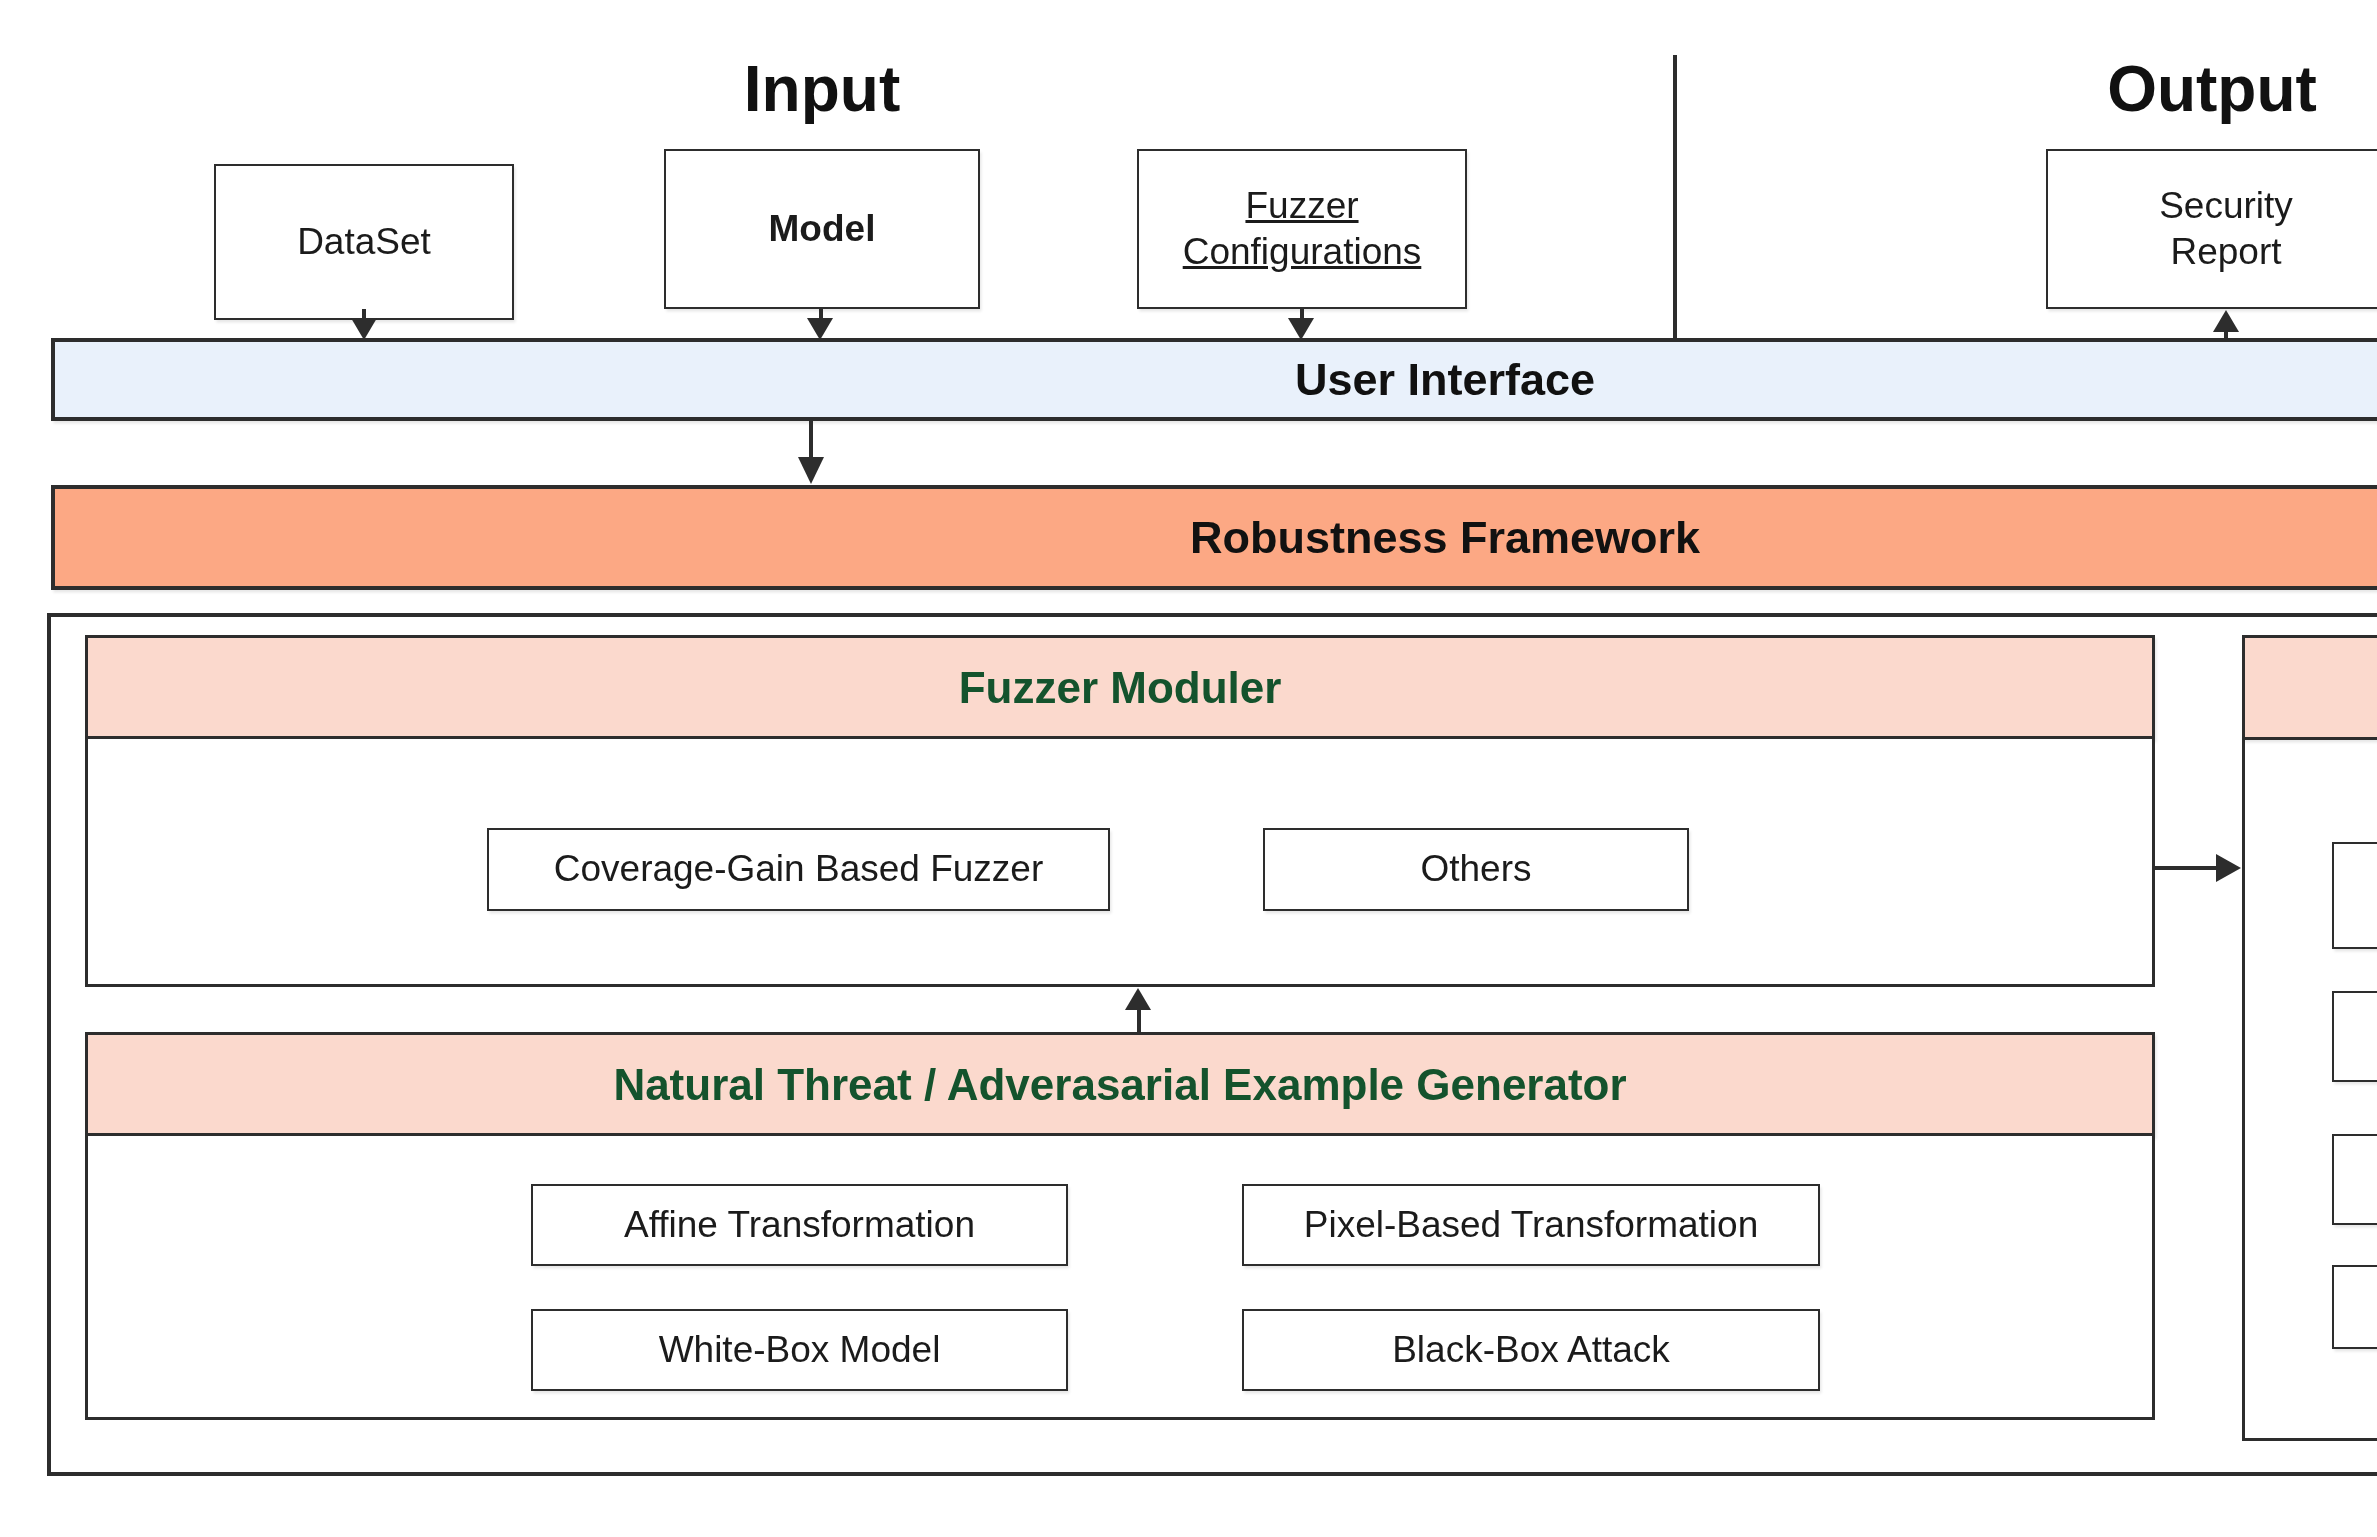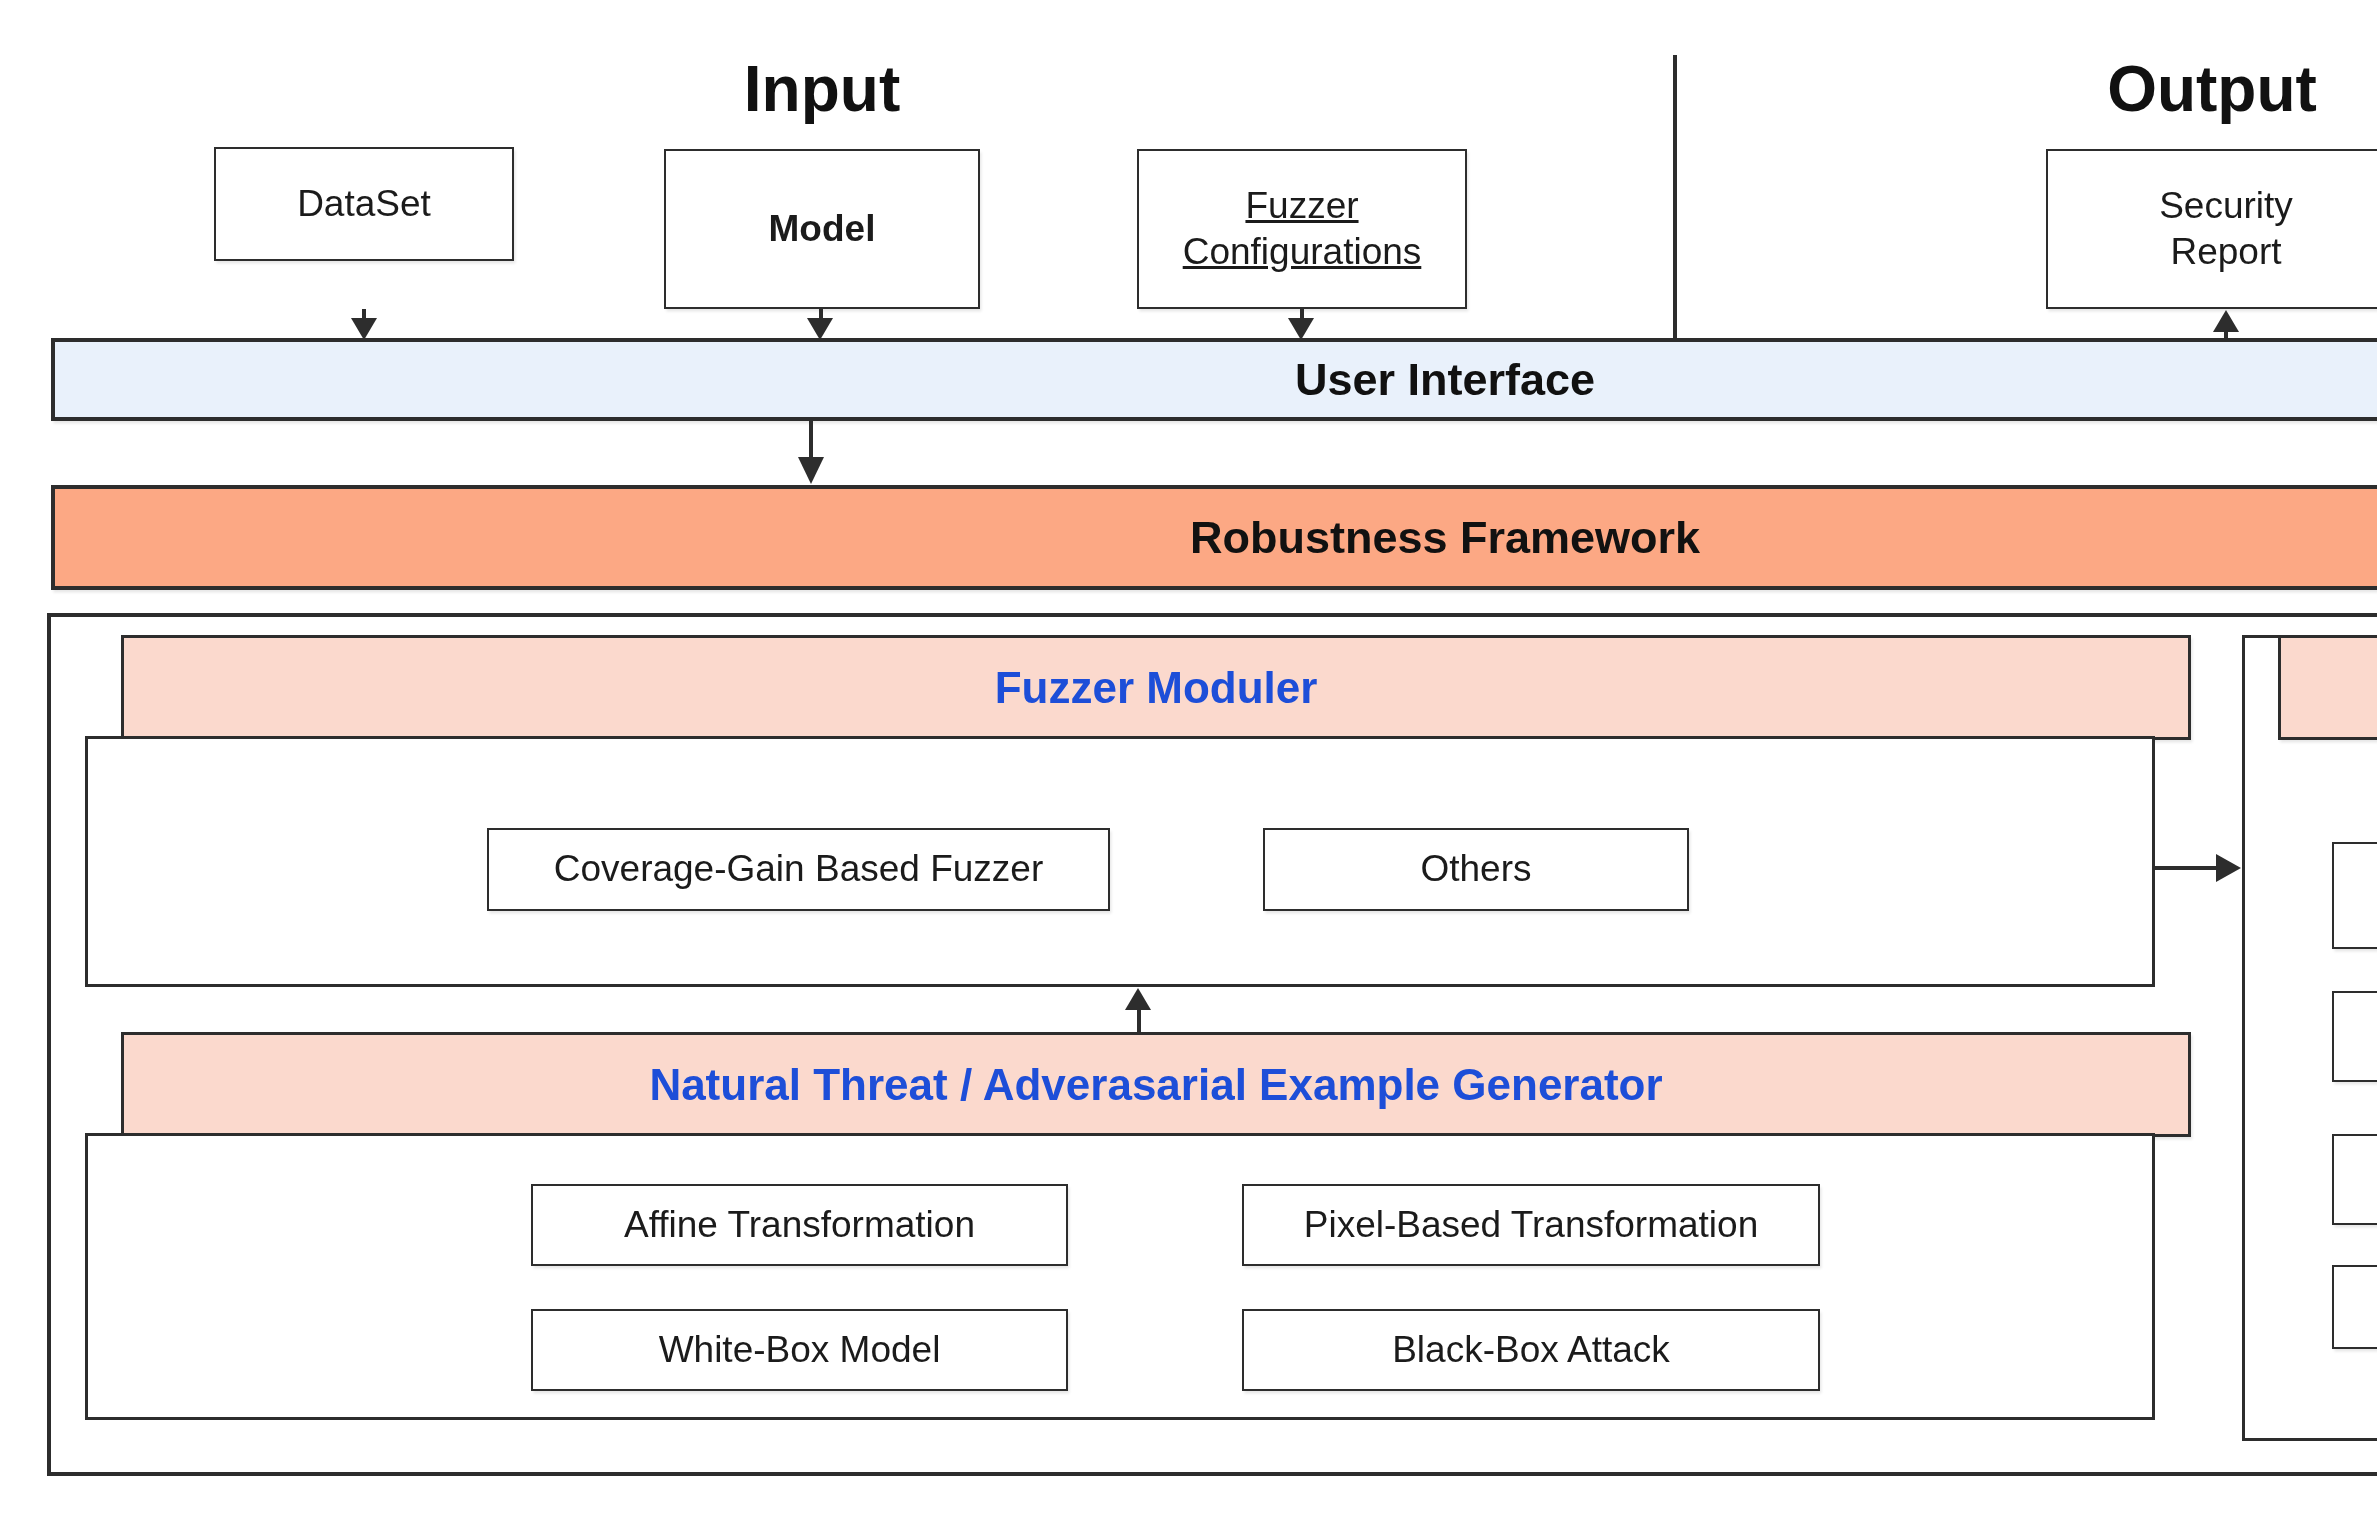--- a/index.html
+++ b/index.html
@@ -37,44 +37,43 @@
     background:#ffffff;border:4.8px solid #2d2d2d;
   }
   .section{
     position:absolute;box-sizing:border-box;
     border:3.8px solid #2d2d2d;background:#ffffff;
   }
   .section-header{
     position:absolute;box-sizing:border-box;
     border:3.8px solid #2d2d2d;background:#fbd9cd;
     display:flex;align-items:center;justify-content:center;
-    font-size:44px;font-weight:bold;color:#1d4ed8;
+    font-size:44px;font-weight:bold;color:#14532d;
     box-shadow:2.4px 3.3px 2.9px rgba(0,0,0,0.10);
-    margin-left:36px;
   }
   .ui-fill{background:#e9f1fb;}
   .rf-fill{background:#fca884;}
   .vline,.hline{position:absolute;background:#2d2d2d;}
   .ah{position:absolute;width:0;height:0;}
   .ah-down{border-left:13.3px solid transparent;border-right:13.3px solid transparent;border-top:22px solid #2d2d2d;}
   .ah-up{border-left:13.3px solid transparent;border-right:13.3px solid transparent;border-bottom:22px solid #2d2d2d;}
   .ah-right{border-top:14.3px solid transparent;border-bottom:14.3px solid transparent;border-left:25px solid #2d2d2d;}
   .wrap-narrow{display:inline-block;}
 </style>
 </head>
 <body>
 
 <div class="canvas">
 
   <div class="heading" style="left:632px;top:36px;width:380px;height:86px;">Input</div>
   <div class="heading" style="left:2022px;top:36px;width:380px;height:86px;">Output</div>
 
   <div class="vline" style="left:1673px;top:55px;width:3.8px;height:285px;"></div>
 
-  <div class="box" style="left:214px;top:147px;width:300px;height:114px;">
+  <div class="box" style="left:214px;top:164px;width:300px;height:156px;">
     <span>DataSet</span>
   </div>
   <div class="box" style="left:664px;top:149px;width:316px;height:160px;font-weight:bold;">
     <span>Model</span>
   </div>
   <div class="box" style="left:1137px;top:149px;width:330px;height:160px;">
     <span class="wrap-narrow" style="width:285px;text-decoration:underline;">Fuzzer Configurations</span>
   </div>
 
   <div class="box" style="left:2046px;top:149px;width:360px;height:160px;">

